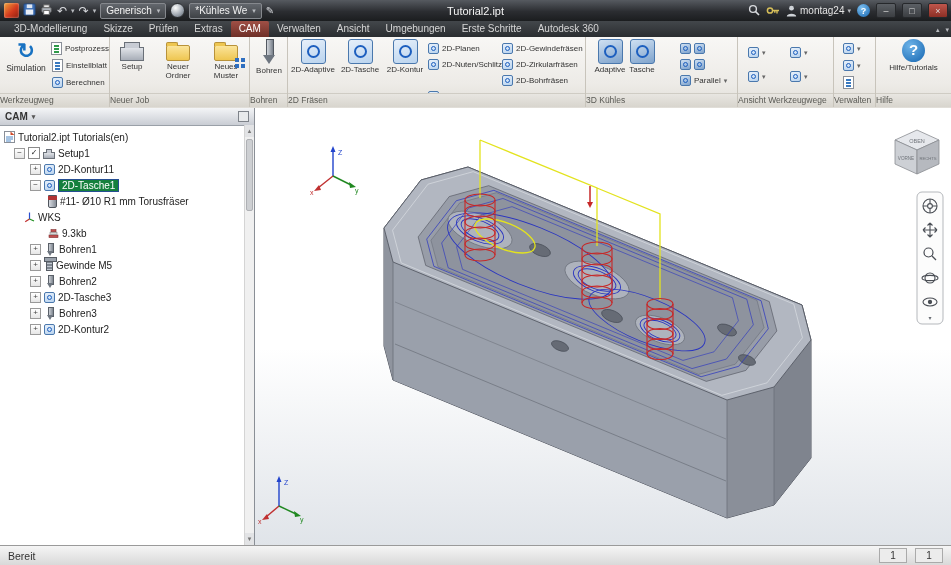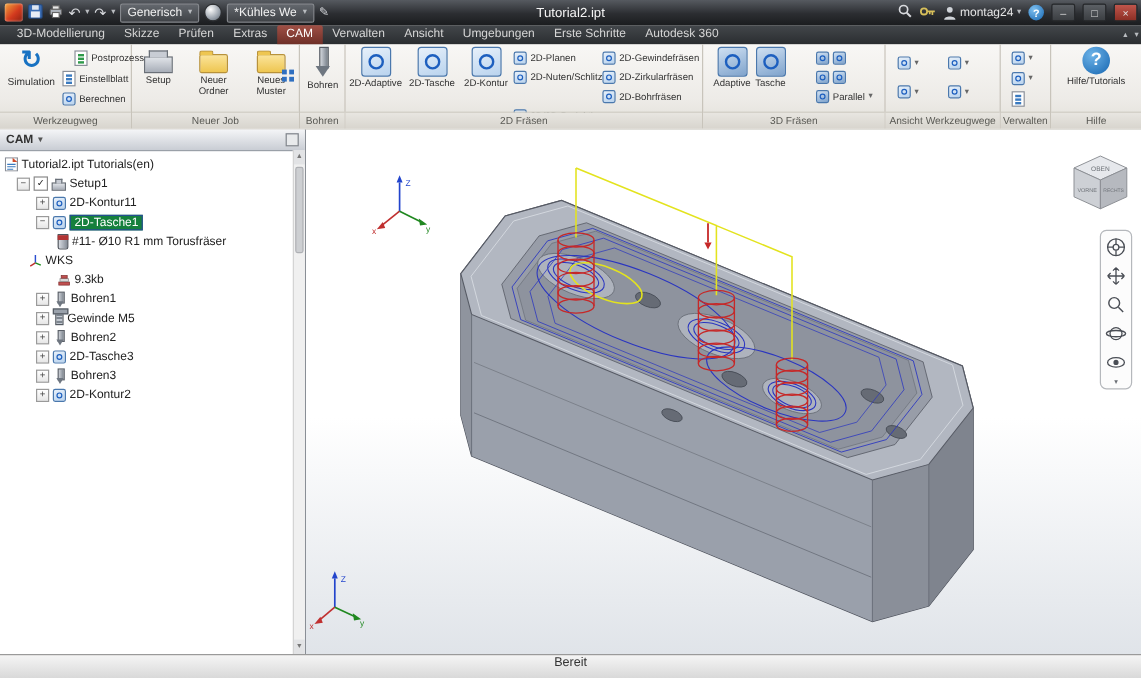--- a/index.html
+++ b/index.html
@@ -41,21 +41,21 @@
   .tab.active{background:linear-gradient(#a05046,#6e2f27);color:#fff;
     border-radius:2px 2px 0 0;}
   .tabbar-right{margin-left:auto;display:flex;align-items:center;gap:6px;padding-right:8px;}
   
   .ribbon{position:absolute;left:0;top:37px;width:951px;height:71px;
     background:linear-gradient(#f8f7f5,#edebe7 65%,#e1ded8);
     border-bottom:1px solid #a9a59c;}
   .rgroup{position:absolute;top:0;height:70px;border-right:1px solid #c8c4bb;
     box-sizing:border-box;}
   .glabel{position:absolute;bottom:0;left:0;right:0;height:13px;line-height:13px;
-    text-align:center;font-size:8.5px;color:#5a5a55;
+    font-size:8.5px;color:#5a5a55;
     background:linear-gradient(#e8e6e1,#d8d5ce);border-top:1px solid #cfccc4;
     white-space:nowrap;overflow:hidden;}
   .bb{position:absolute;top:2px;display:flex;flex-direction:column;align-items:center;
     text-align:center;font-size:8.5px;color:#333;line-height:1.1;}
   .bb .bi{margin-bottom:2px;}
   .sb{position:absolute;display:flex;align-items:center;gap:3px;font-size:8px;
     color:#333;height:14px;white-space:nowrap;}
   .g-sim{font-size:21px;line-height:23px;color:#1872c2;font-weight:bold;}
   
   .ico{display:inline-block;box-sizing:border-box;flex:none;position:relative;}
@@ -130,21 +130,21 @@
     border:1px solid #aeb0b4;border-radius:2px;}
   .varr{position:absolute;left:0;right:0;height:12px;background:#e2e3e5;
     font-size:6px;color:#777;text-align:center;line-height:12px;}
   
   .viewport{position:absolute;left:255px;top:108px;width:696px;height:437px;
     background:linear-gradient(#ffffff 55%,#e0e4e9);}
   
   .statusbar{position:absolute;left:0;bottom:0;width:951px;height:20px;
     background:linear-gradient(#f5f5f5,#d9d9d9);border-top:1px solid #9a9a9a;
     display:flex;align-items:center;font-size:10.5px;color:#333;box-sizing:border-box;
-    padding:0 8px;gap:4px;flex-direction:column;}
+    padding:0 8px;gap:4px;}
   .scell{width:26px;height:13px;border:1px solid #aaa;background:#ececec;
     display:flex;align-items:center;justify-content:center;font-size:10px;margin-left:4px;}
   .sspacer{flex:1;}
 </style>
 </head>
 <body>
 
 <div id="win">
 
   <div class="titlebar">
@@ -227,21 +227,21 @@
     </span>
   </div>
 
   <div class="ribbon">
 
     <div class="rgroup" style="left:0;width:110px">
       <div class="bb" style="left:3px;width:46px">
         <span class="bi g-sim">↻</span>
         <span>Simulation</span>
       </div>
-      <div class="sb" style="left:62px;top:4px;width:56px">
+      <div class="sb" style="left:51px;top:4px;width:56px">
         <span class="ico ico-doc gcode"></span>
         <span>Postprozess</span>
       </div>
       <div class="sb" style="left:52px;top:21px;width:56px">
         <span class="ico ico-doc"></span>
         <span>Einstellblatt</span>
       </div>
       <div class="sb" style="left:52px;top:38px;width:56px">
         <span class="ico ico-op sm"></span>
         <span>Berechnen</span>
@@ -328,21 +328,21 @@
       </div>
       <div class="sb" style="left:94px;top:20px">
         <span class="ico ico-op sm threed"></span>
         <span class="ico ico-op sm threed"></span>
       </div>
       <div class="sb" style="left:94px;top:36px">
         <span class="ico ico-op sm threed"></span>
         <span>Parallel</span>
         <span class="caret" style="color:#666">▾</span>
       </div>
-      <div class="glabel">3D Fräsen</div>
+      <div class="glabel">3D Kühles</div>
     </div>
 
     <div class="rgroup" style="left:738px;width:96px">
       <div class="sb" style="left:10px;top:8px">
         <span class="ico ico-op sm"></span>
         <span class="caret" style="color:#666">▾</span>
       </div>
       <div class="sb" style="left:52px;top:8px">
         <span class="ico ico-op sm"></span>
         <span class="caret" style="color:#666">▾</span>

